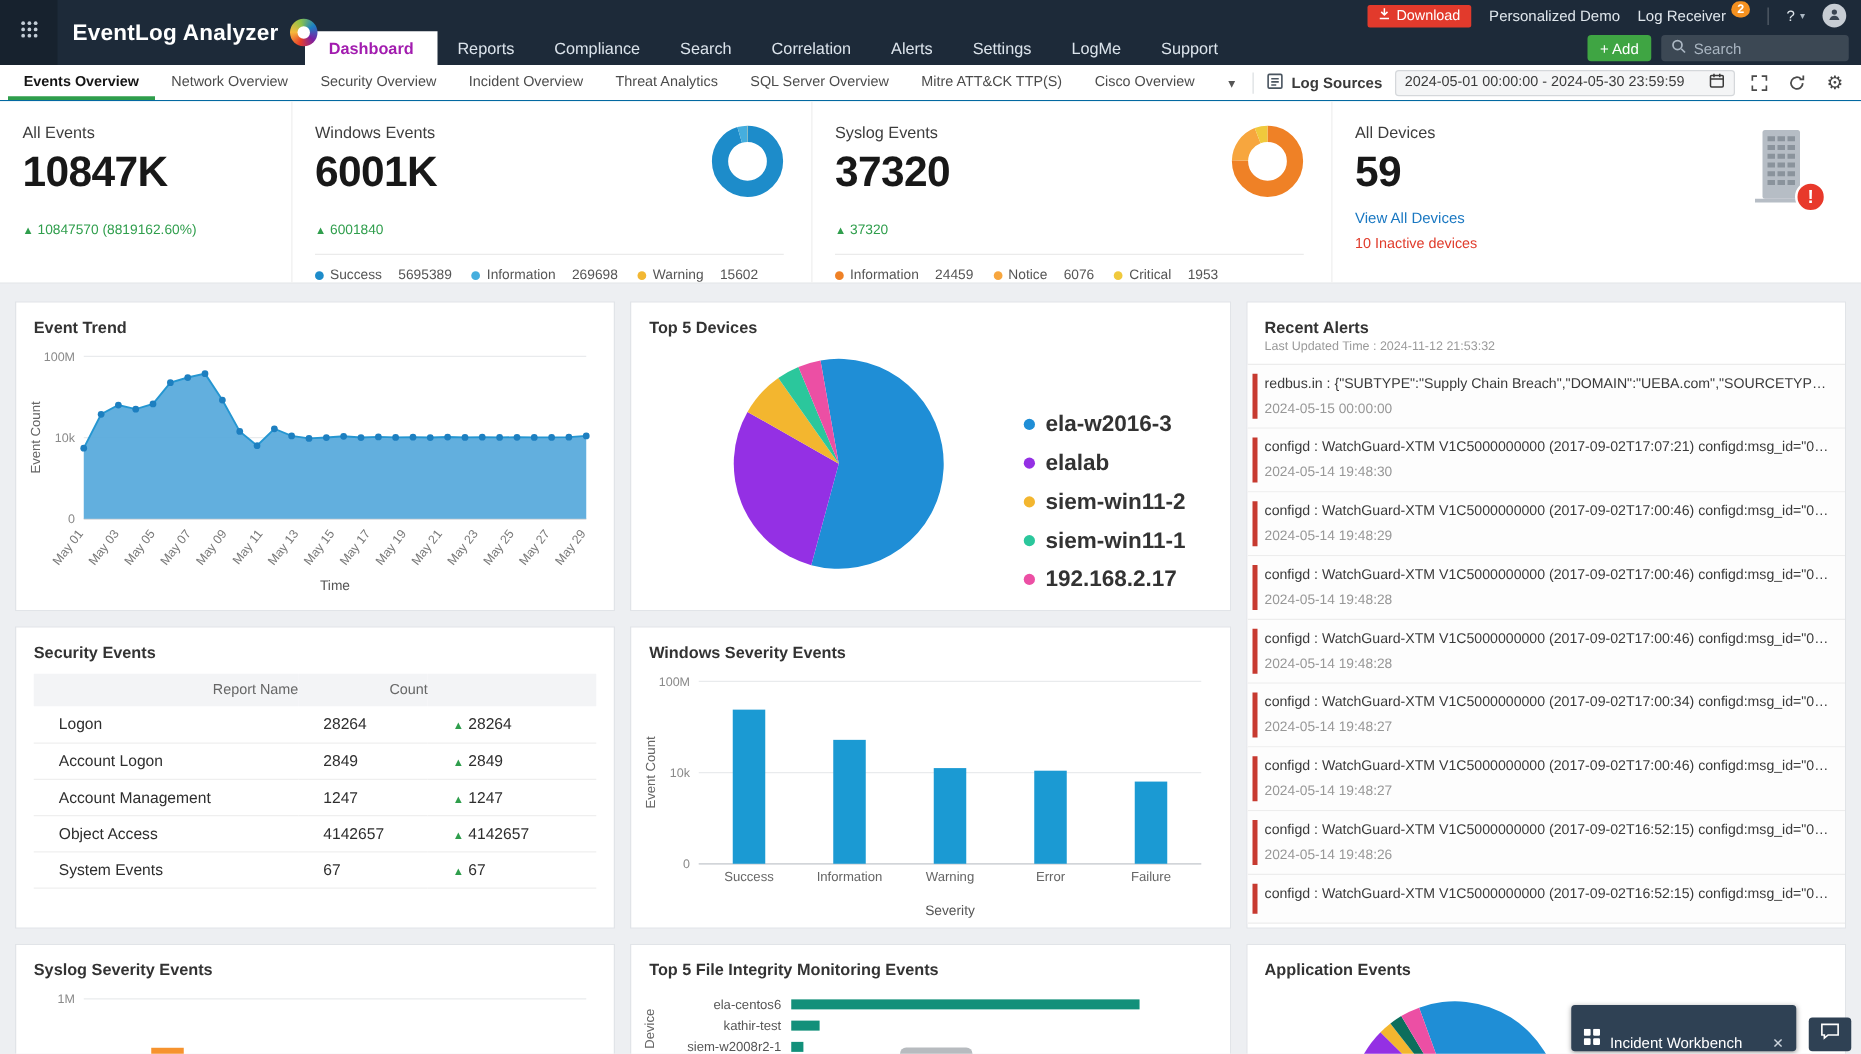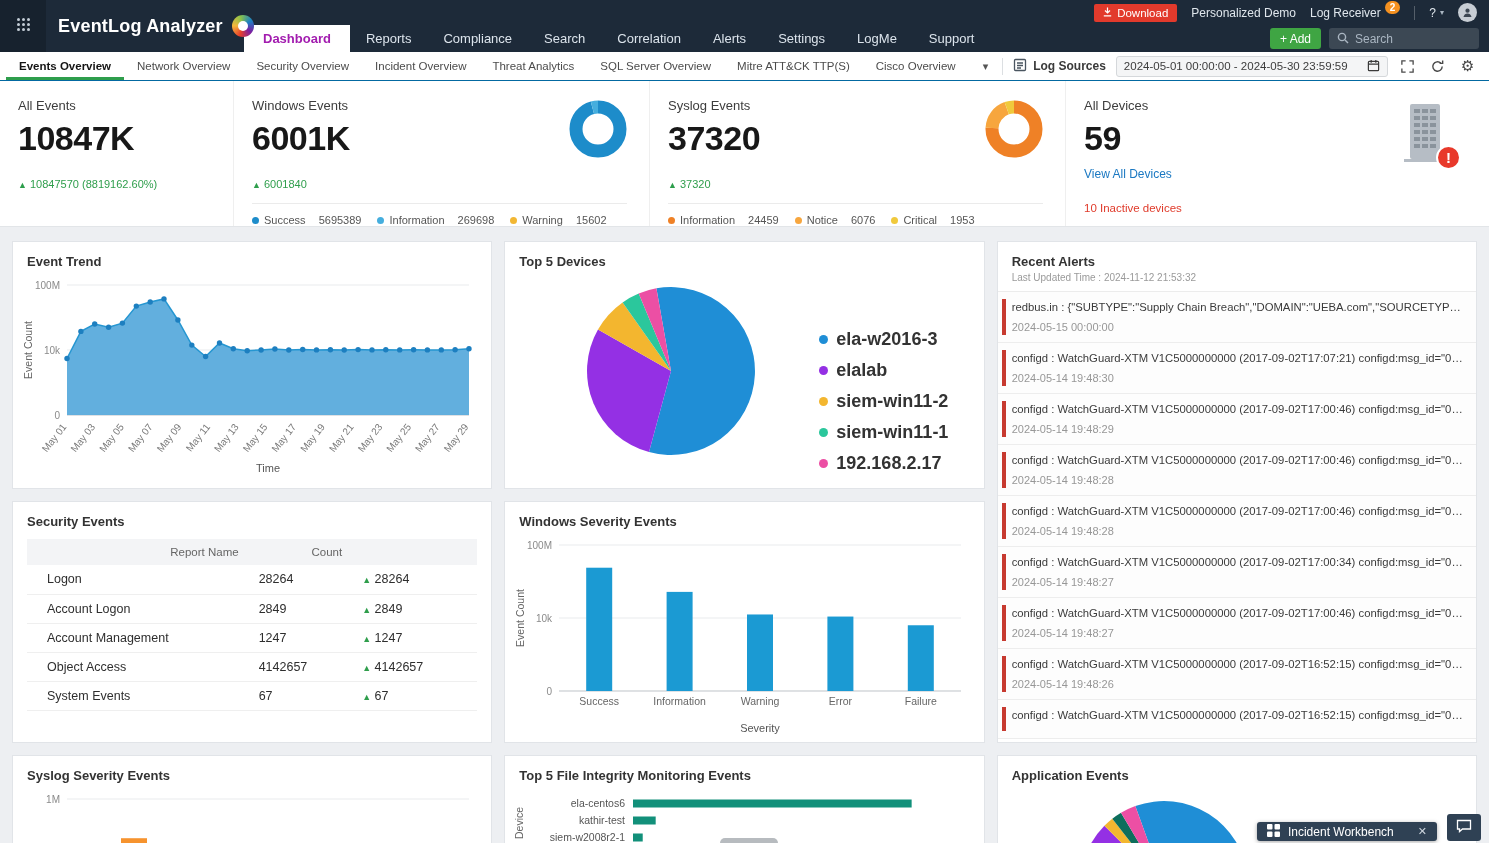--- a/index.html
+++ b/index.html
@@ -53,21 +53,21 @@
 .tri{font-size:9px;color:#2f9e4c}
 .stat-all{width:233px;padding:17px 0 0 18px}
 .stat-mid{width:416px;border-left:1px solid #efefef;padding:17px 22px 0 18px;display:flex;flex-direction:column}
 .stat-mid-top{display:flex;justify-content:space-between}
 .donut{width:58px;height:58px;margin-top:2px}
 .stat-legend{display:flex;gap:16px;border-top:1px solid #ebebeb;margin-top:13px;padding-top:10px;font-size:11px;color:#555;white-space:nowrap}
 .legend-item{display:flex;align-items:center;gap:5px}
 .dot{width:7px;height:7px;border-radius:50%;display:inline-block;flex:0 0 7px}
 .stat-dev{flex:1;border-left:1px solid #efefef;padding:17px 0 0 18px;position:relative}
 .dev-link{font-size:12px;color:#1a78c2;margin-top:9px;cursor:pointer}
-.dev-inactive{font-size:11.5px;color:#e03b2b;margin-top:21px}
+.dev-inactive{font-size:11.5px;color:#e03b2b;margin-top:8px}
 .dev-icon{position:absolute;right:38px;top:22px}
 .dev-badge{position:absolute;right:28px;top:64px;width:25px;height:25px;border-radius:50%;background:#e8392b;color:#fff;font-weight:700;font-size:15px;display:flex;align-items:center;justify-content:center;border:2px solid #fff}
 
 
 .content{display:grid;grid-template-columns:1fr 1fr 1fr;grid-template-rows:248px 242px 240px;gap:12px;padding:0 12px}
 .panel{background:#fff;border:1px solid #e1e4e8;overflow:hidden;position:relative}
 .panel-title{font-size:13px;font-weight:700;color:#333;padding:12px 14px 4px;white-space:nowrap;overflow:hidden}
 .panel-logs{grid-column:1;grid-row:1}
 .panel-devices{grid-column:2;grid-row:1}
 .panel-alerts{grid-column:3;grid-row:1/3}
@@ -102,21 +102,21 @@
 .sec-table td{font-size:12.5px;color:#2e2e2e;height:29px;padding-left:20px;border-bottom:1px solid #efefef}
 .sec-table .c-name{width:47%}
 .sec-table .c-count{width:23%}
 .sec-table .c-delta{width:30%}
 .delta-cell{color:#2f9e4c;font-size:12px}
 
 
 .scroll-pill{position:absolute;left:215px;top:82px;width:58px;height:10px;border-radius:5px;background:#b7bbbf;cursor:pointer}
 
 
-.toast{position:absolute;right:52px;bottom:2px;height:19px;background:#2f4154;border-radius:3px;display:flex;align-items:center;gap:8px;padding:0 10px;box-shadow:0 1px 4px rgba(0,0,0,.35);z-index:50}
+.toast{position:absolute;right:52px;bottom:2px;height:37px;background:#2f4154;border-radius:3px;display:flex;align-items:flex-end;gap:8px;padding:0 10px;box-shadow:0 1px 4px rgba(0,0,0,.35);z-index:50}
 .toast-label{color:#fff;font-size:12px;white-space:nowrap}
 .toast-close{color:#cdd5dd;font-size:11px;margin-left:16px;cursor:pointer}
 .chat-fab{position:absolute;right:8px;bottom:2px;width:34px;height:27px;background:#2f4154;border-radius:3px;display:flex;align-items:center;justify-content:center;cursor:pointer;z-index:50}
 </style>
 </head>
 <body>
 
 <div class="page">
 
   <header class="topbar">

